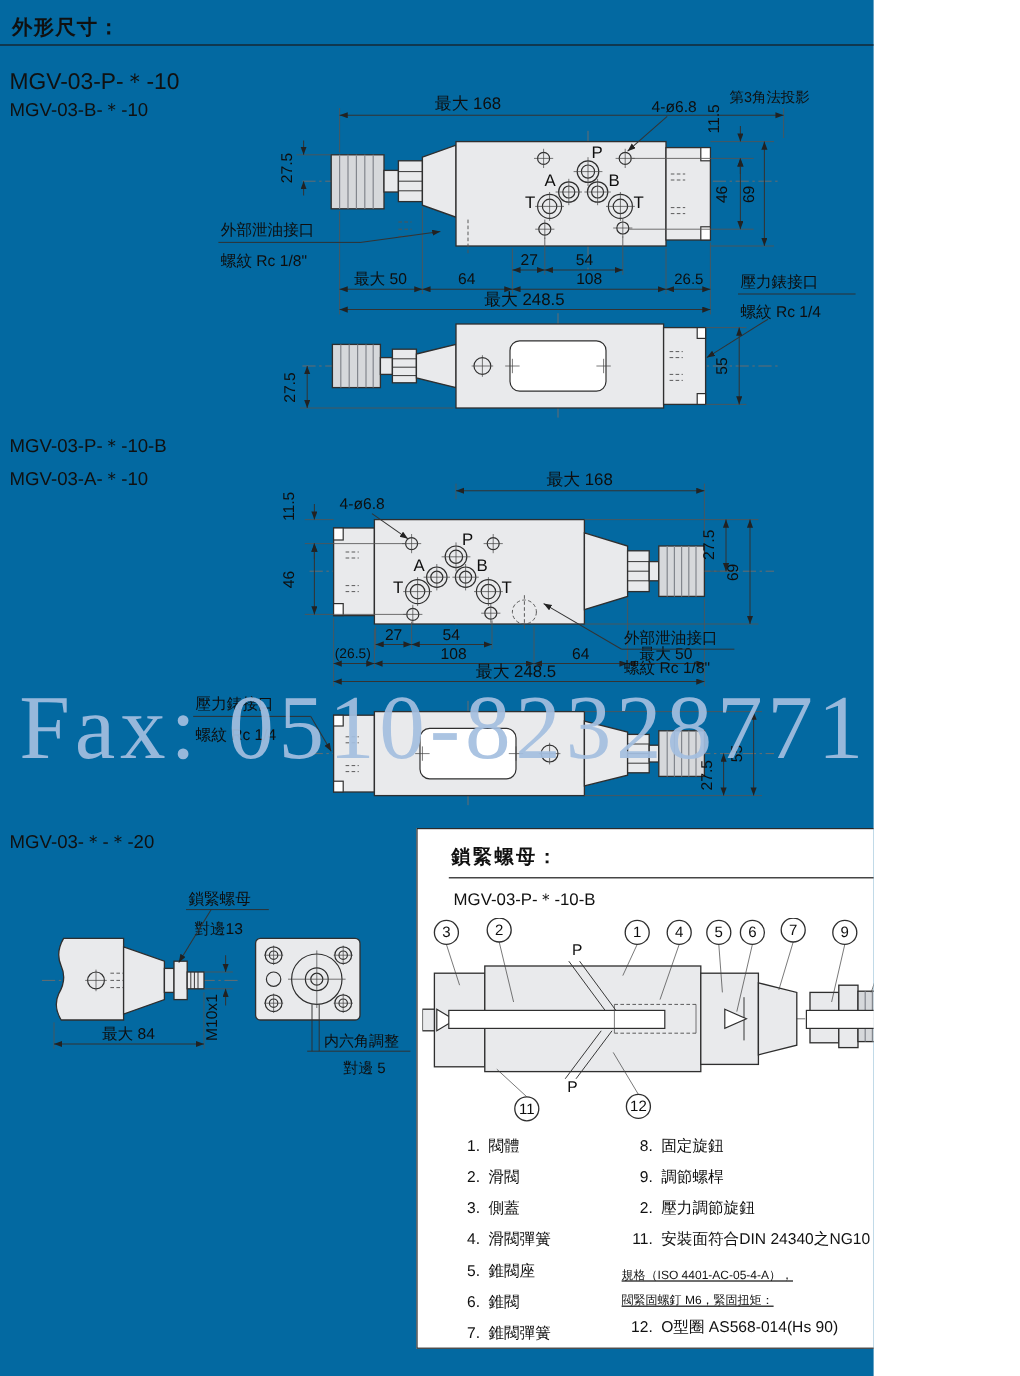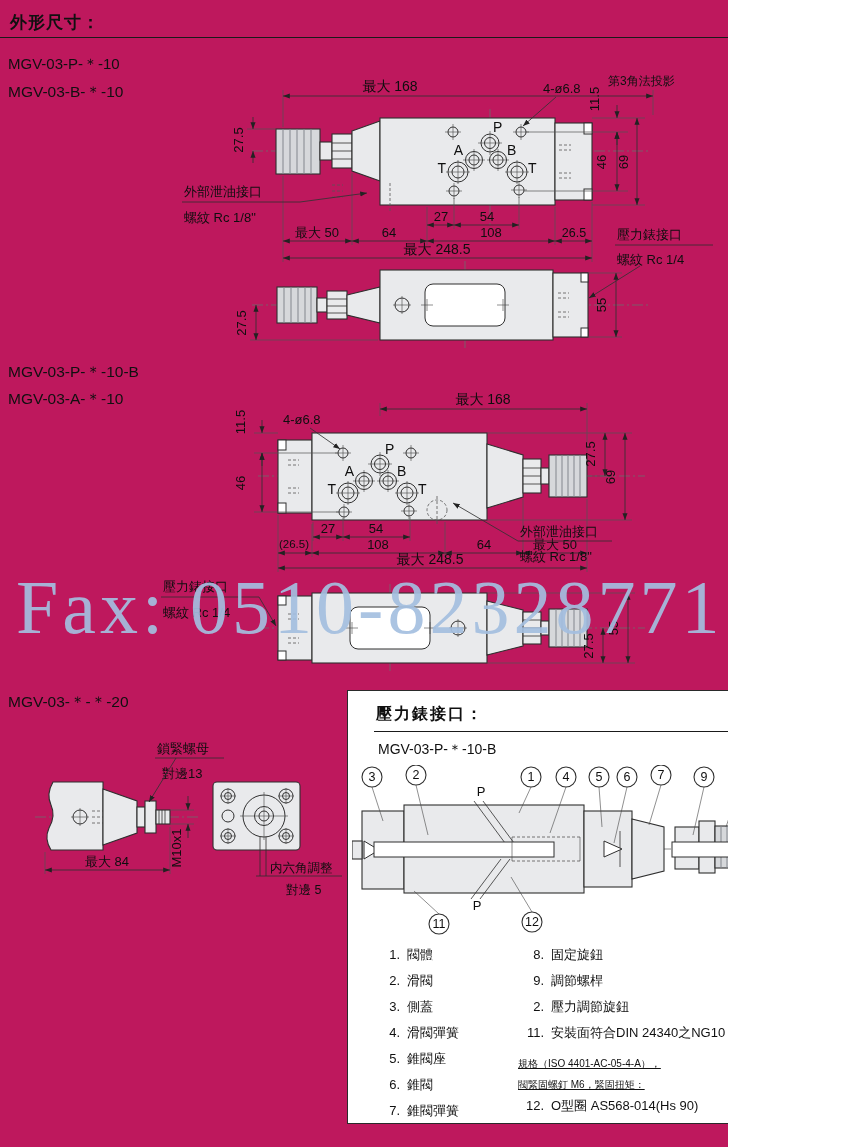--- a/index.html
+++ b/index.html
@@ -1,16 +1,16 @@
 <!DOCTYPE html>
 <html><head>
 <meta charset="utf-8">
 <style>
   html,body{margin:0;padding:0;background:#fff;}
-  .page{position:relative;width:728px;height:1147px;background:#be185d;overflow:hidden;
+  .page{position:relative;width:728px;height:1147px;background:#0369a1;overflow:hidden;
         font-family:"Liberation Sans",sans-serif;color:#111;}
   .abs{position:absolute;}
   .lbl{position:absolute;white-space:nowrap;color:#101010;}
   .rule{position:absolute;border-top:1.6px solid #1a1a1a;}
   
   svg text{font-family:"Liberation Sans",sans-serif;fill:#0e0e0e;}
   .t11{font-size:11.5px}.t12{font-size:12.5px}.t13{font-size:13px}.t14{font-size:14px}
   .mid{text-anchor:middle}.end{text-anchor:end}
   .ol{fill:#e9eaec;stroke:#2f2f2f;stroke-width:1.1}
   .olw{fill:#fff;stroke:#2f2f2f;stroke-width:1}
@@ -48,21 +48,21 @@
       <marker id="as" markerWidth="9" markerHeight="7" refX="8" refY="3" orient="auto-start-reverse">
         <path d="M0,0L8,3L0,6Z" fill="#222"></path>
         </marker>
     </defs>
   </svg>
 
   <div class="lbl" style="left:10px;top:11px;font-size:17px;font-weight:bold;letter-spacing:1px">外形尺寸：</div>
   <div class="lbl" style="left:781px;top:16px;font-size:18px">尺寸：mm</div>
   <div class="rule" style="left:0;top:37px;width:850px"></div>
 
-  <div class="lbl" style="left:8px;top:55px;font-size:15px">MGV-03-P-＊-10</div>
+  <div class="lbl" style="left:8px;top:55px;font-size:19px">MGV-03-P-＊-10</div>
   <div class="lbl" style="left:8px;top:82px;font-size:15.5px">MGV-03-B-＊-10</div>
   <div class="lbl" style="left:608px;top:73px;font-size:12px">第3角法投影</div>
 
   <svg class="abs" style="left:0;top:55px" width="850" height="306" viewBox="0 0 850 306">
     <g>
       <line class="thin" x1="739" y1="32" x2="775" y2="32"></line>
       <line class="thin" x1="757" y1="14" x2="757" y2="50"></line>
       <circle class="hole" cx="757" cy="32" r="13"></circle>
         <circle class="hole" cx="757" cy="32" r="8.5"></circle>
       <polygon class="olw" points="783,24 806,17 806,46 783,38"></polygon>
@@ -328,21 +328,21 @@
       <circle class="hole" cx="264" cy="126" r="5"></circle>
       <path class="thin" d="M240,126h48M264,102v48M220,106h16M228,98v16M278,106h16M286,98v16M220,146h16M228,138v16M278,146h16M286,138v16"></path>
       <path class="det" d="M260,147V186M266,147V186"></path>
       <line class="det" x1="256" y1="186" x2="342" y2="186"></line>
       <text class="t12" x="270" y="182">内六角調整</text>
       <text class="t12" x="286" y="204">對邊 5</text>
     </g>
   </svg>
 
   <div class="sbox">
-    <div class="lbl" style="left:28px;top:13px;font-size:16px;font-weight:bold;letter-spacing:2px">壓力錶接口：</div>
+    <div class="lbl" style="left:28px;top:13px;font-size:16px;font-weight:bold;letter-spacing:2px">鎖緊螺母：</div>
     <div class="rule" style="left:26px;top:40px;width:371px"></div>
     <div class="lbl" style="left:30px;top:50px;font-size:14px">MGV-03-P-＊-10-B</div>
 
     <svg class="abs" style="left:4px;top:74px" width="486" height="178" viewBox="0 0 486 178">
       <g>
         <line class="cl" x1="4" y1="84" x2="468" y2="84"></line>
         <rect class="ol" x="10" y="46" width="42" height="78"></rect>
         <rect class="ol" x="0" y="76" width="10" height="18"></rect>
         <polygon class="olw" points="12,76 27,85 12,94"></polygon>
         <rect class="ol" x="52" y="40" width="180" height="88"></rect>

